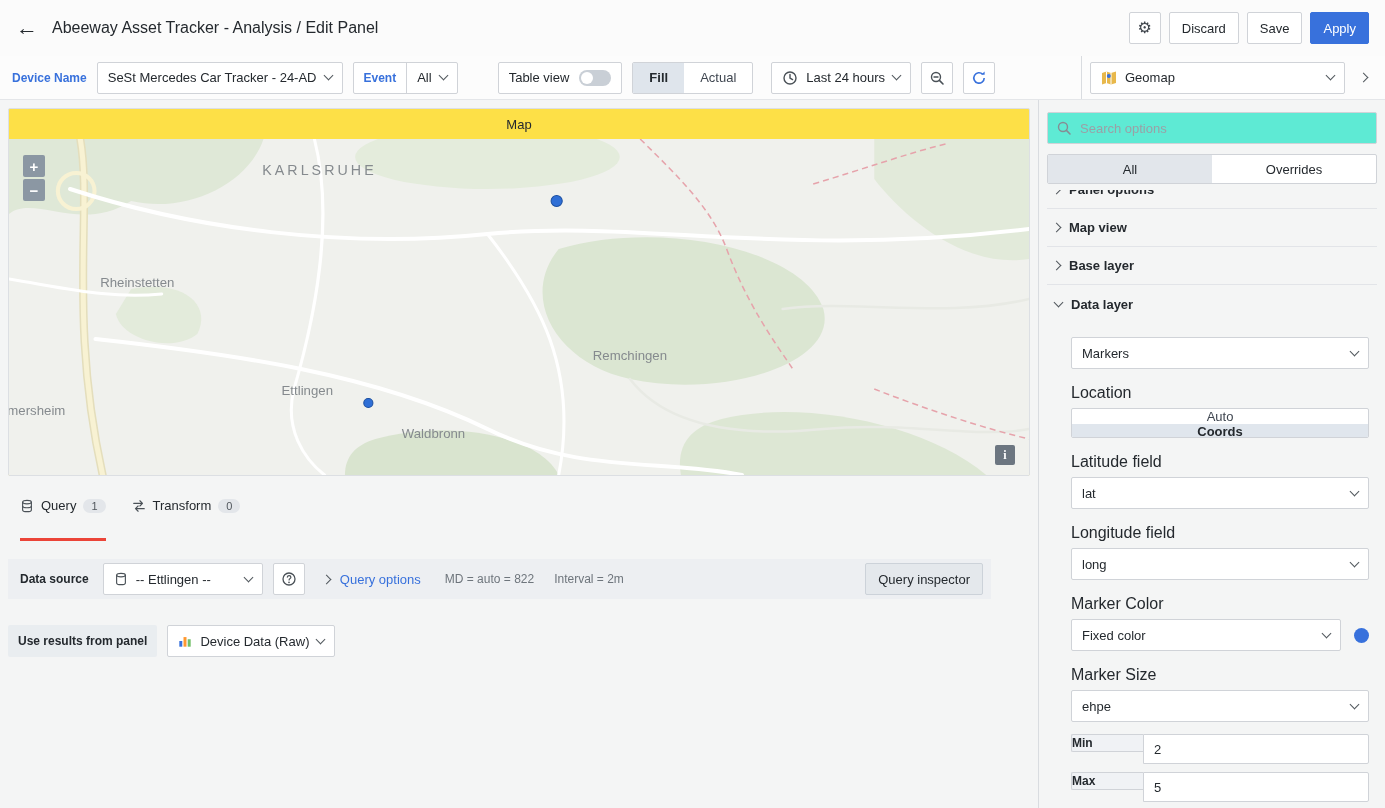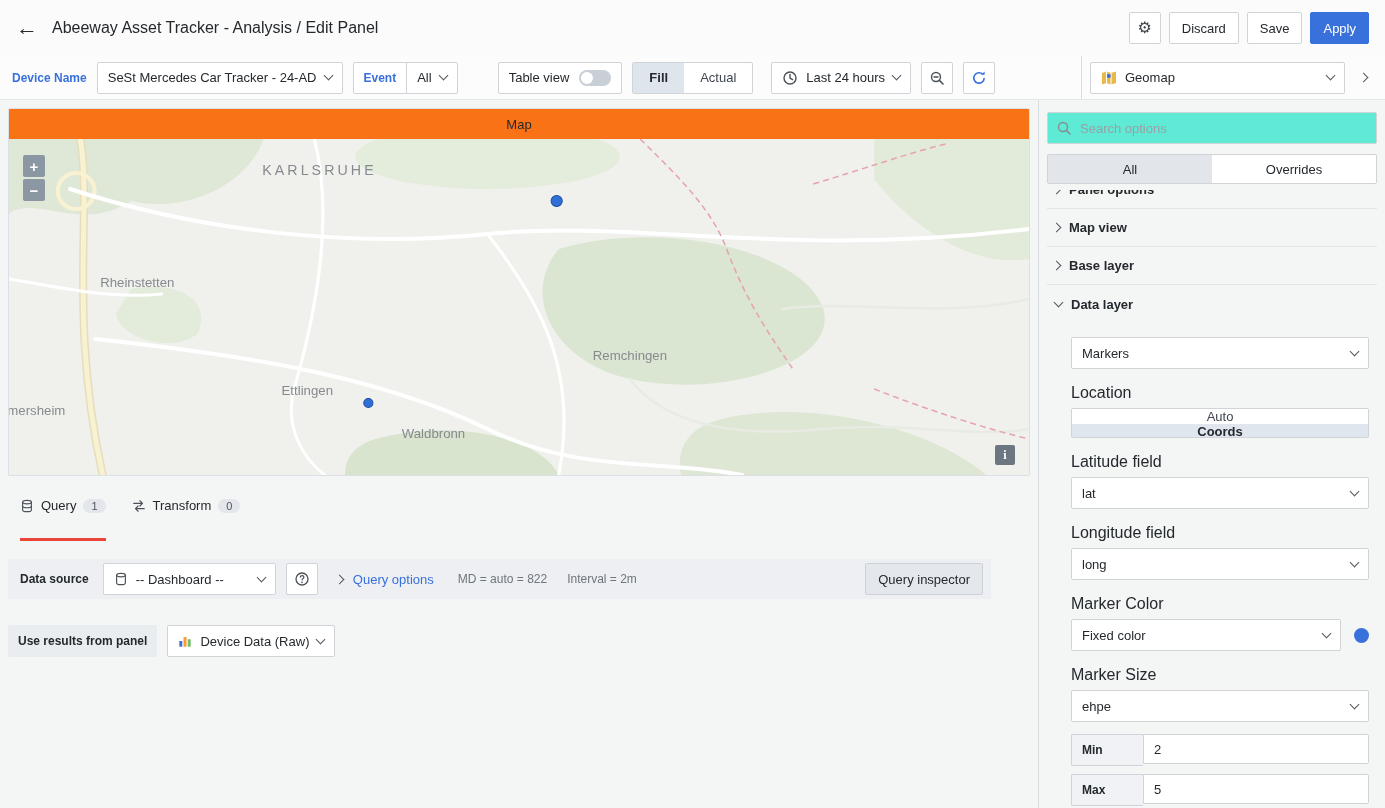--- a/index.html
+++ b/index.html
@@ -61,21 +61,21 @@
   .viz-dd { flex: 1; justify-content: flex-start; }
   .viz-dd .dd-text { flex: 1; }
   .sq-btn { width: 26px; height: 32px; display: flex; align-items: center; justify-content: center; cursor: pointer; border-radius: 2px; }
 
   
   .body { display: flex; height: 708px; }
   .left-col { flex: 1; min-width: 0; }
 
   
   .map-panel {
-    margin: 8px; background: #f97316; border: 1px solid #dcdfe3; border-radius: 2px;
+    margin: 8px; background: #fde047; border: 1px solid #dcdfe3; border-radius: 2px;
     height: 368px; display: flex; flex-direction: column; position: relative;
   }
   .map-title { height: 30px; display: flex; align-items: center; justify-content: center; font-weight: 500; }
   .map-canvas { flex: 1; position: relative; overflow: hidden; }
   .map-canvas svg.mapsvg { width: 100%; height: 100%; display: block; }
   .zoom-ctrl { position: absolute; left: 14px; top: 16px; display: flex; flex-direction: column; gap: 2px; }
   .zoom-btn {
     width: 22px; height: 22px; background: #8b97a3; color: #fff; border-radius: 2px;
     display: flex; align-items: center; justify-content: center; font-size: 15px; font-weight: 700; cursor: pointer;
   }
@@ -131,22 +131,22 @@
   .sel.first { margin-top: 12px; }
   .loc-group { display: flex; border: 1px solid #d0d3d8; border-radius: 2px; background: #fff; height: 30px; overflow: hidden; flex-direction: column; }
   .loc-opt { flex: 1; display: flex; align-items: center; justify-content: center; color: #3f4650; cursor: pointer; }
   .loc-opt.active { background: #e0e6ed; font-weight: 600; color: #24292e; }
   .color-row { display: flex; align-items: center; gap: 13px; }
   .color-row .sel { flex: 1; }
   .swatch { width: 15px; height: 15px; border-radius: 50%; background: #3871dc; flex: none; cursor: pointer; }
   .minmax-row { display: flex; margin-top: 12px; }
   .minmax-row.second { margin-top: 8px; }
   .mm-label {
-    width: 72px; height: 32px; background: #f0f2f5; border: 1px solid #d0d3d8; border-right: none;
-    border-radius: 2px 0 0 2px; display: flex; align-items: center; padding-left: 10px;
+    width: 72px; height: 18px; background: #f0f2f5; border: 1px solid #d0d3d8; border-right: none;
+    border-radius: 2px 0 0 2px; display: flex; align-items: center; 
     font-size: 12px; font-weight: 600;
   }
   .mm-input {
     flex: 1; height: 30px; border: 1px solid #d0d3d8; border-radius: 0 2px 2px 0;
     padding-left: 10px; font-family: inherit; font-size: 13px; color: #24292e; outline: none; background: #fff;
   }
   .gear-glyph { font-size: 16px; color: #40464d; line-height: 1; }
 </style>
 </head>
 <body>
@@ -301,21 +301,21 @@
       </div>
     </div>
 
     <div class="ds-row">
       <span class="ds-label">Data source</span>
       <div class="dd">
         <svg class="icon14" viewBox="0 0 16 16">
           <ellipse cx="8" cy="3.5" rx="5" ry="2" fill="none" stroke="#4a5157" stroke-width="1.3"></ellipse>
           <path d="M3 3.5v9c0 1.1 2.2 2 5 2s5-.9 5-2v-9" fill="none" stroke="#4a5157" stroke-width="1.3"></path>
         </svg>
-        <span>-- Dashboard --</span>
+        <span>-- Ettlingen --</span>
         <span class="chev" style="margin-left:26px;"></span>
       </div>
       <button class="btn icon-only">
         <svg class="icon16" viewBox="0 0 16 16">
           <circle cx="8" cy="8" r="6" fill="none" stroke="#4a5157" stroke-width="1.3"></circle>
           <path d="M6.3 6.2c.2-1 .9-1.6 1.8-1.6 1 0 1.8.7 1.8 1.6 0 .8-.5 1.2-1.1 1.6-.5.3-.7.6-.7 1.2" fill="none" stroke="#4a5157" stroke-width="1.2" stroke-linecap="round"></path>
           <circle cx="8" cy="11.4" r=".8" fill="#4a5157"></circle>
         </svg>
       </button>
       <span class="chev right" style="margin-left:8px;"></span>

